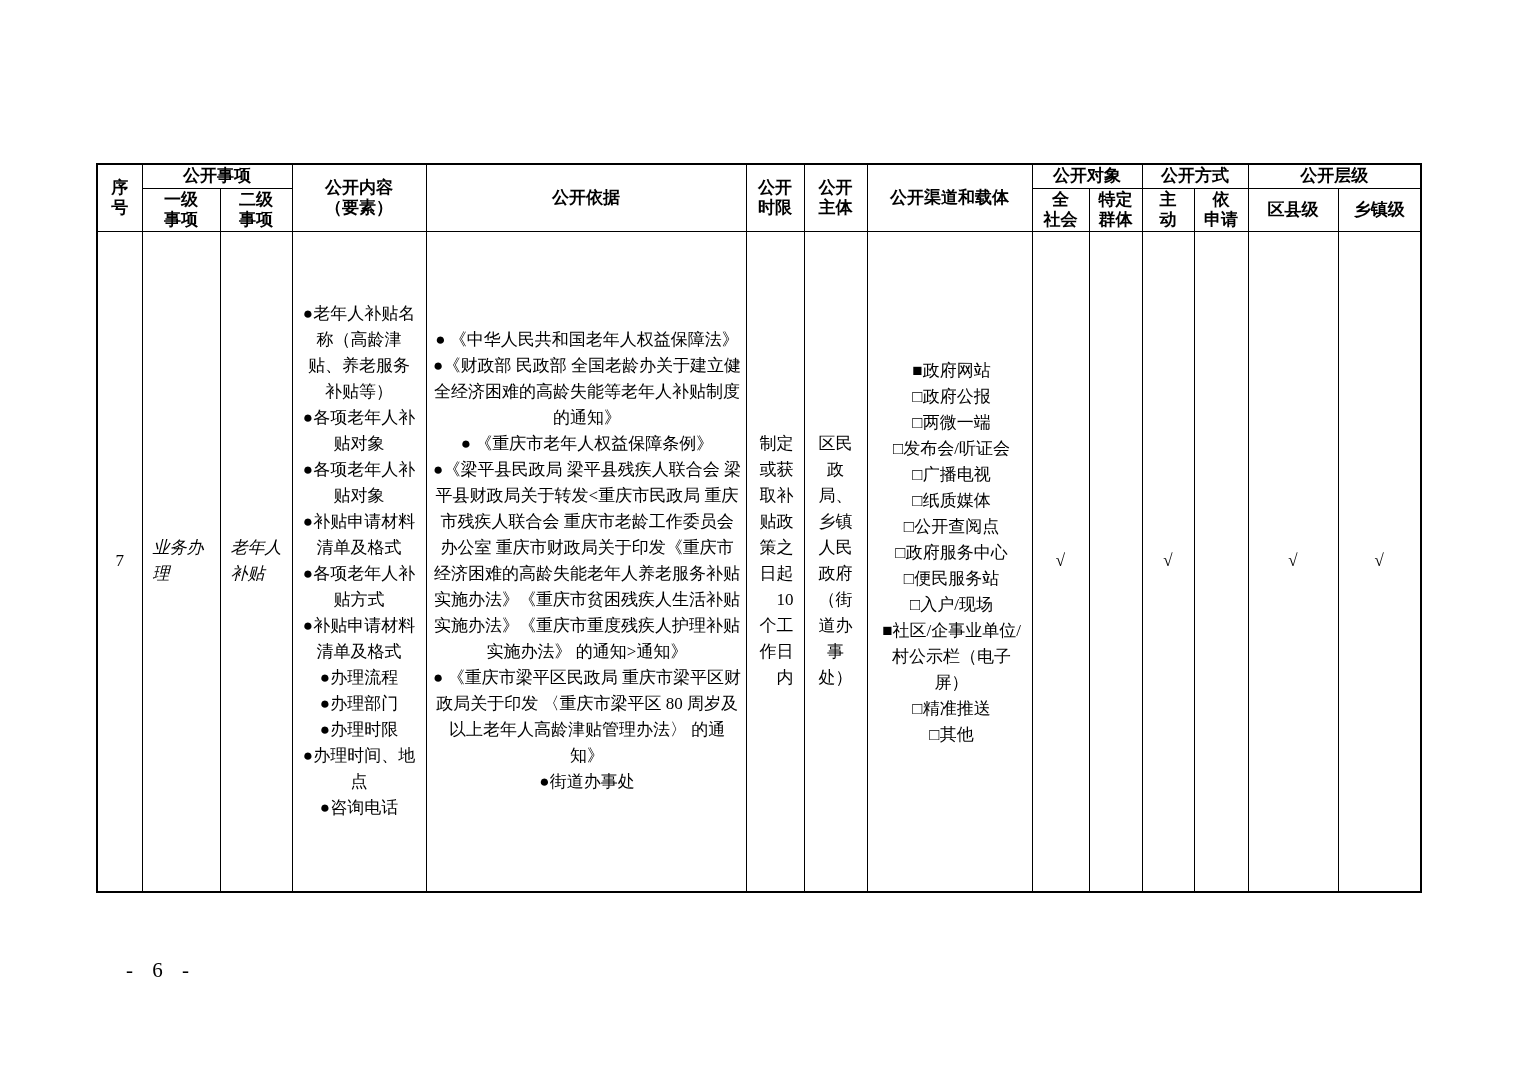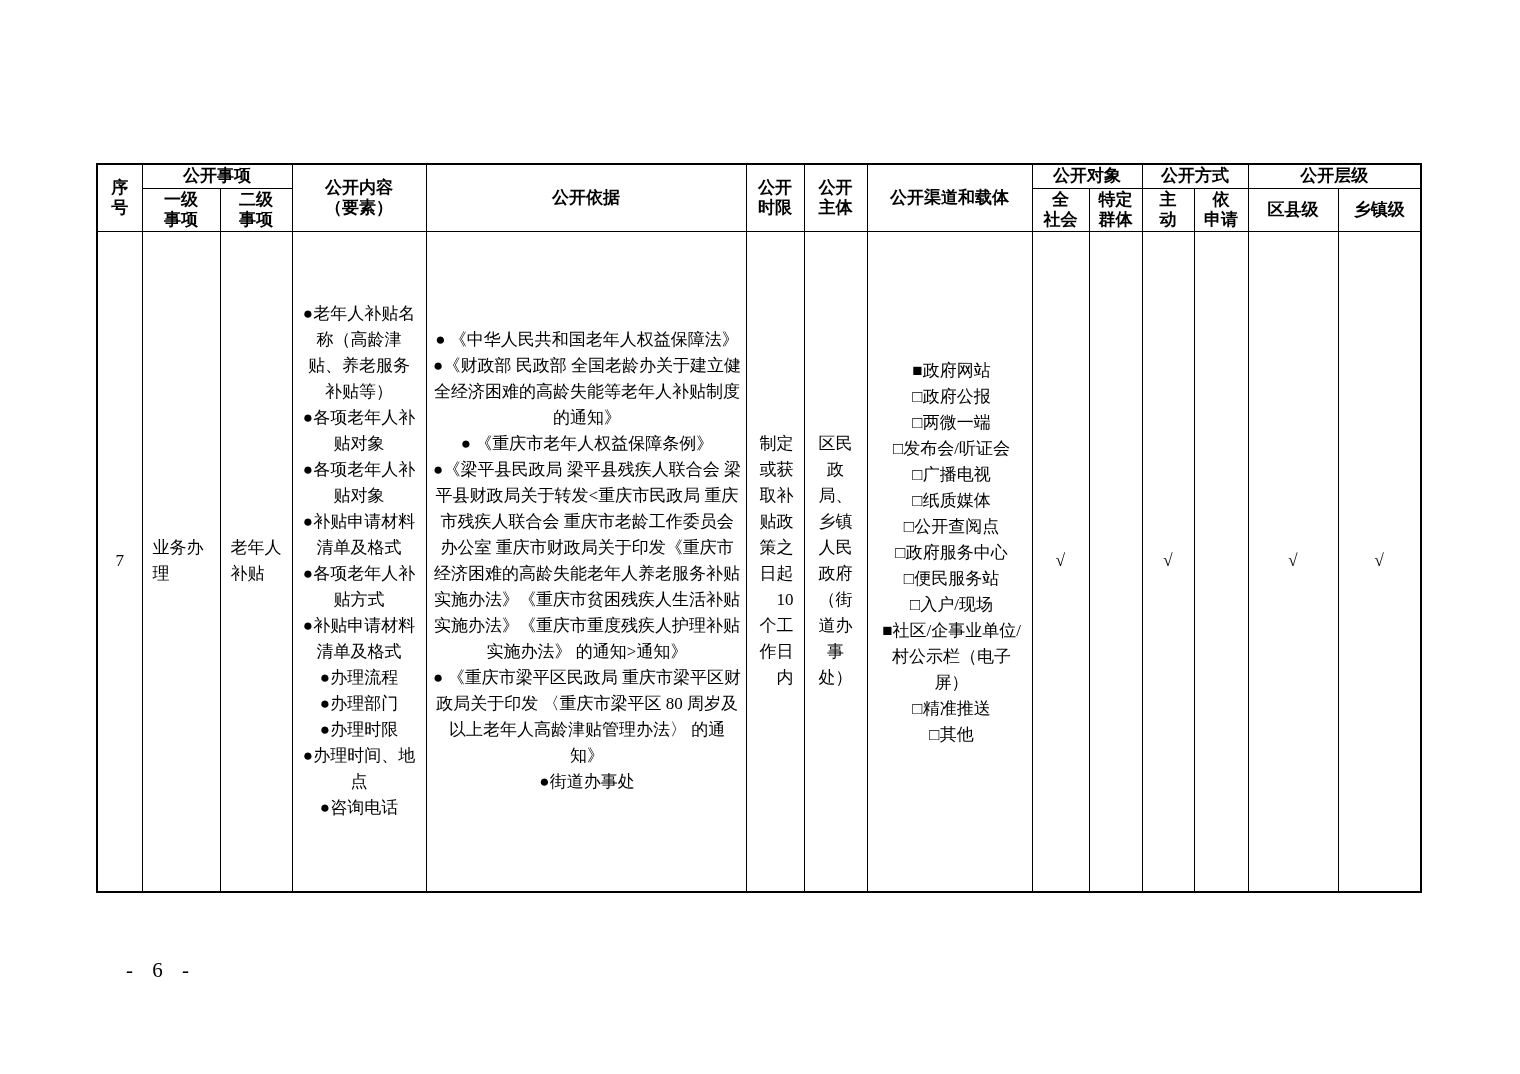--- a/index.html
+++ b/index.html
@@ -19,21 +19,21 @@
     font-weight:bold; font-size:17px; line-height:20px;
     text-align:center; vertical-align:middle;
     white-space:pre-line; padding:1px 2px;
   }
   tr.hdr-row1 { height:24px; }
   tr.hdr-row2 { height:42px; }
   tr.body-row { height:661px; }
   .body-row td { font-size:17px; line-height:26px; vertical-align:middle; }
   .c { text-align:center; }
   .cell-xuhao { text-align:center; }
-  .cell-yiji, .cell-erji { text-align:left; padding:4px 10px; }
+  .cell-yiji, .cell-erji { text-align:left; padding:4px 10px;font-style:italic; }
   .cell-neirong { text-align:center; padding:0 8px; }
   .cell-yiju { text-align:center; padding:0 4px 0 6px; }
   .cell-shixian { text-align:right; padding:0 10px; }
   .cell-zhuti { text-align:center; padding:0 10px; }
   .cell-qudao { text-align:center; padding:0 4px 16px 8px; }
   .page-number {
     position:absolute; left:126px; top:958px;
     font-size:21px; letter-spacing:7px; white-space:pre;
   }
 </style>

